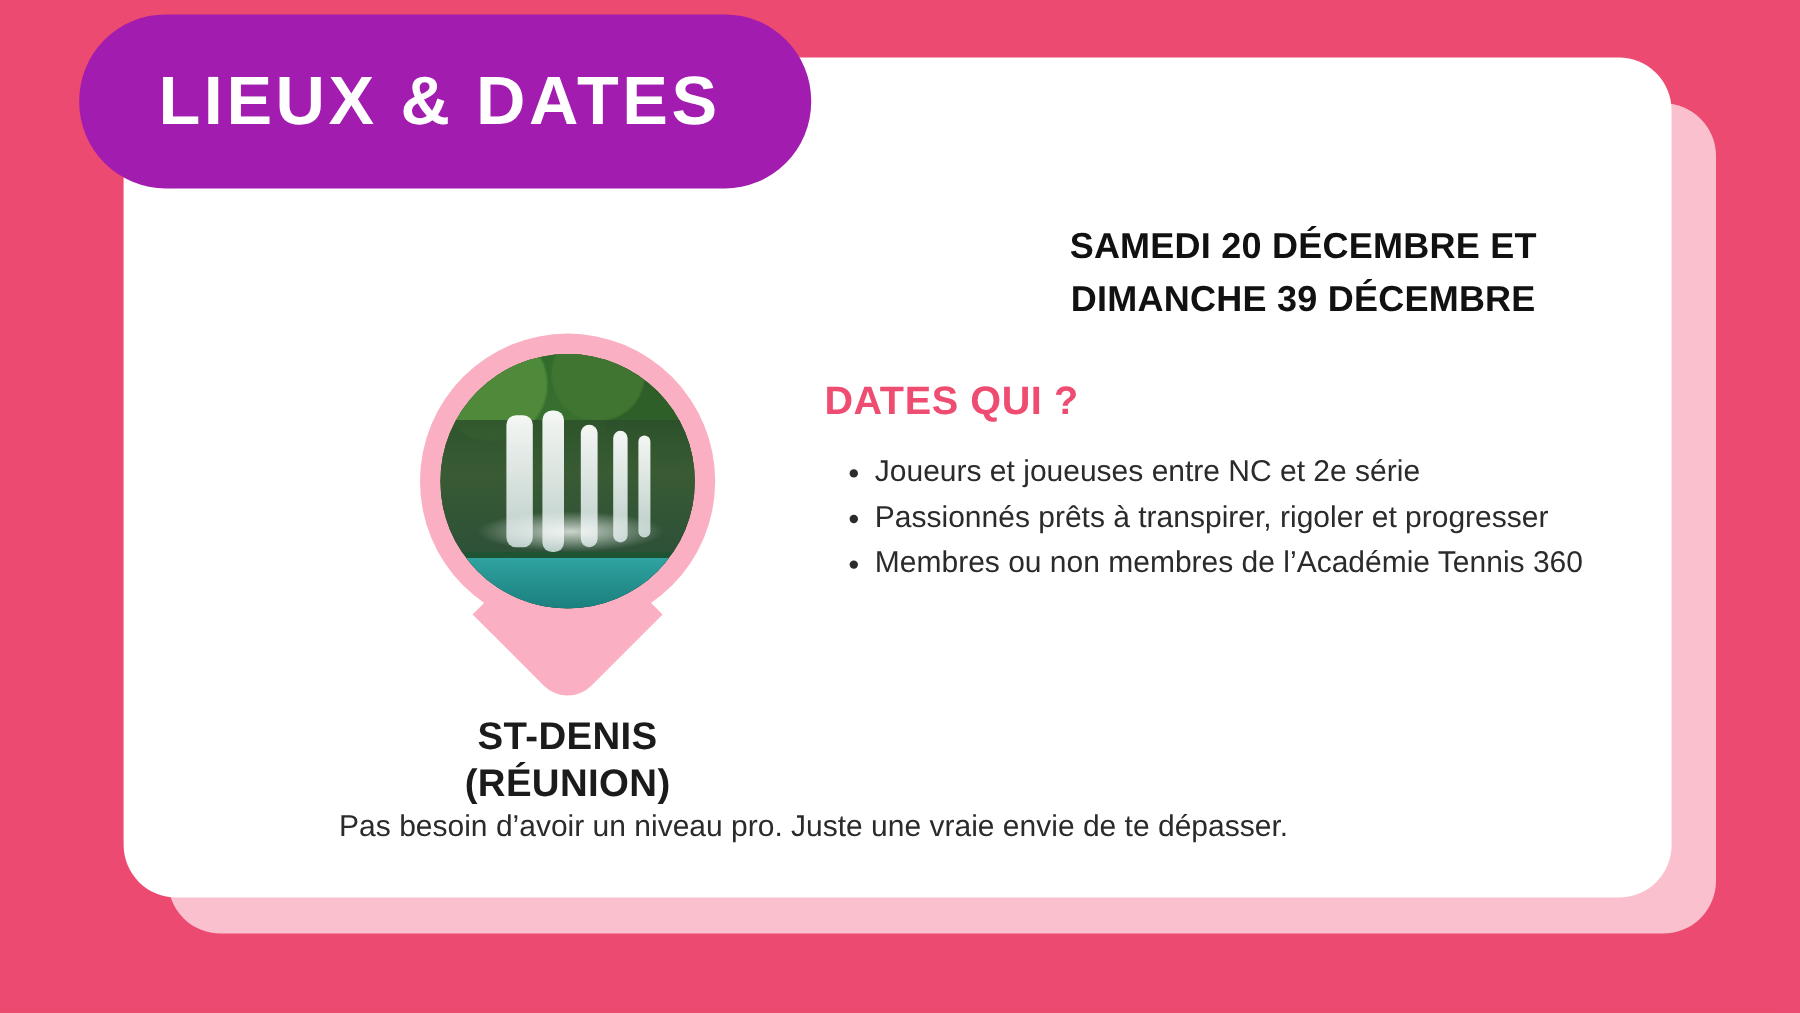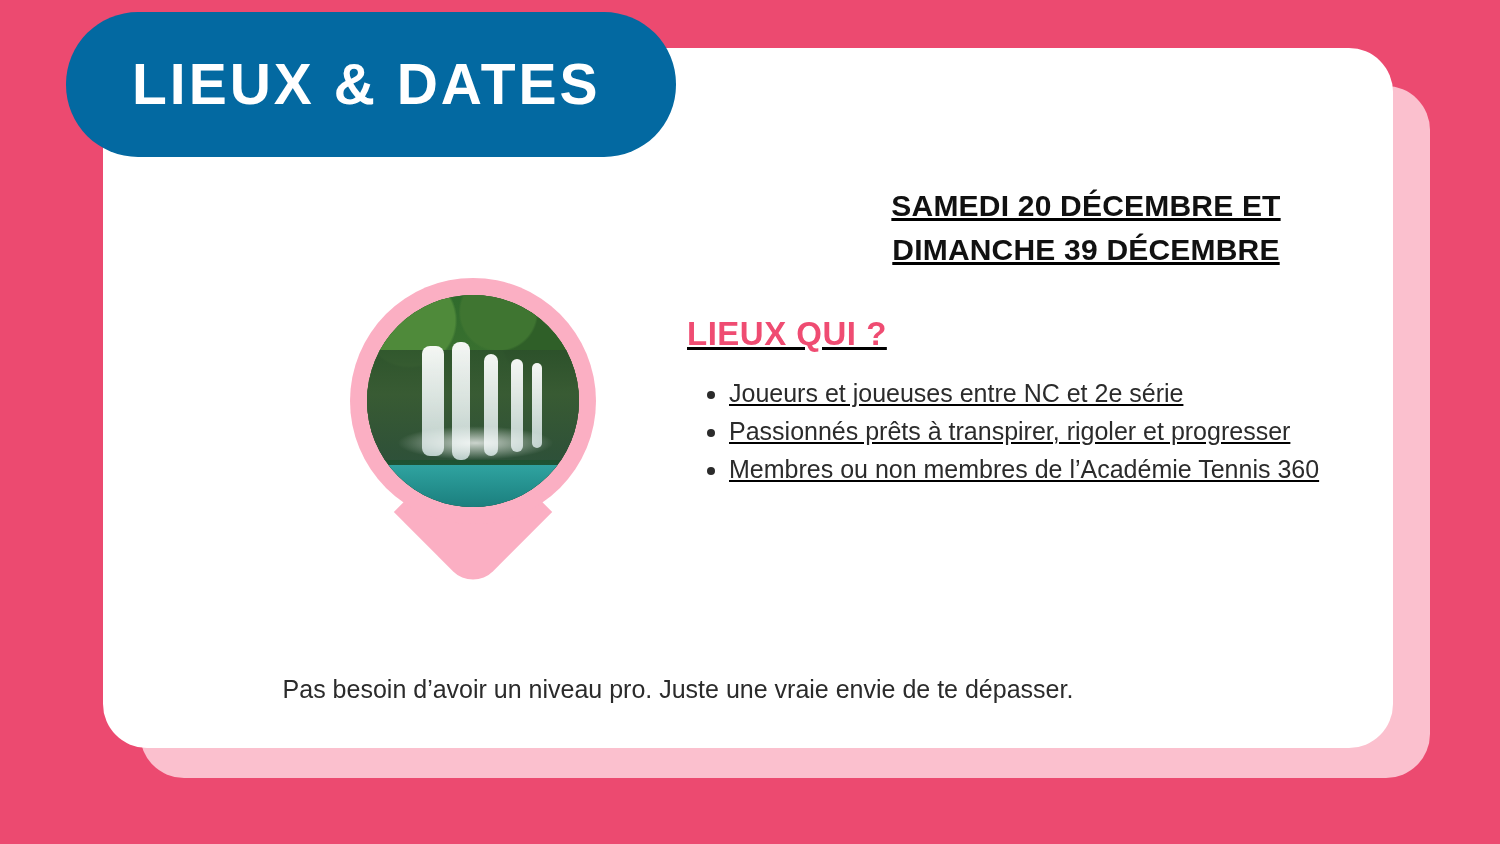--- a/index.html
+++ b/index.html
@@ -43,21 +43,21 @@
     border-radius: 44px;
   }
 
   
   .title-pill {
     position: absolute;
     left: 66px;
     top: 12px;
     width: 610px;
     height: 145px;
-    background: #0369a1;
+    background: #a21caf;
     border-radius: 72px;
     display: flex;
     align-items: center;
     justify-content: flex-start;
     box-sizing: border-box;
     padding-left: 66px;
   }
   .title-pill h1 {
     margin: 0;
     color: #ffffff;
@@ -166,21 +166,20 @@
     line-height: 1.22;
     letter-spacing: .3px;
   }
 
   
   .right-col {
     position: absolute;
     left: 578px;
     top: 136px;
     width: 810px;
-    text-decoration: underline;
   }
 
   .dates {
     margin: 0;
     text-align: center;
     font-size: 30px;
     font-weight: bold;
     color: #111111;
     line-height: 1.45;
     letter-spacing: .2px;
@@ -238,30 +237,34 @@
           <div class="pf-cliff"></div>
           <div class="pf-fall pf-f1"></div>
           <div class="pf-fall pf-f2"></div>
           <div class="pf-fall pf-f3"></div>
           <div class="pf-fall pf-f4"></div>
           <div class="pf-fall pf-f5"></div>
           <div class="pf-mist"></div>
           <div class="pf-water"></div>
         </div>
       </div>
+      <div class="city">
+        <div>ST-DENIS</div>
+        <div>(RÉUNION)</div>
+      </div>
     </div>
 
     <div class="right-col">
       <p class="dates">
         <span>SAMEDI 20 DÉCEMBRE ET</span><br>
         <span>DIMANCHE 39 DÉCEMBRE</span>
       </p>
 
 
-      <div class="pour-qui">LIEUX QUI ?</div>
+      <div class="pour-qui">DATES QUI ?</div>
 
       <ul class="audience">
         <li>Joueurs et joueuses entre NC et 2e série</li>
         <li>Passionnés prêts à transpirer, rigoler et progresser</li>
         <li>Membres ou non membres de l’Académie Tennis 360</li>
       </ul>
     </div>
   </div>
 
   <div class="title-pill">

